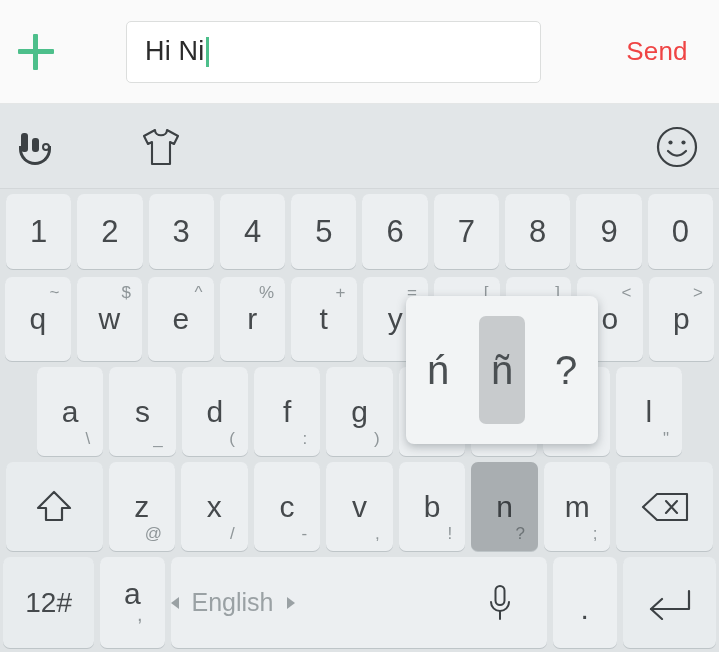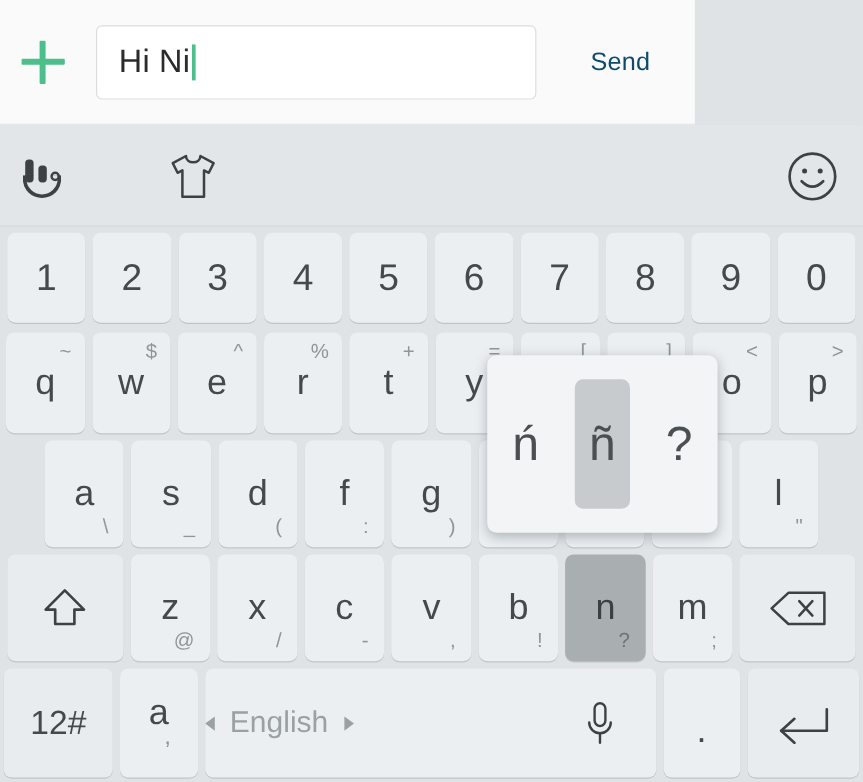--- a/index.html
+++ b/index.html
@@ -6,24 +6,25 @@
   html, body {
     width: 719px; height: 652px;
     font-family: "Liberation Sans", sans-serif;
     background: #dfe3e5;
     overflow: hidden;
   }
   #app { position: relative; width:719px; height:652px; }
 
   
   .composer {
-    position:absolute; left:0; top:0; width:579px; height:104px;
+    position:absolute; left:0; top:0; width:719px; height:104px;
     background:#fafafa;
     display:flex; align-items:center;
     border-bottom:1px solid #e4e6e6;
+    gap:46px;
   }
   .plus-btn {
     width:72px; height:104px;
     display:flex; align-items:center; justify-content:center;
     flex:0 0 72px;
   }
   .plus-glyph { position:relative; width:36px; height:36px; }
   .plus-glyph::before, .plus-glyph::after {
     content:""; position:absolute; background:#4dbf8b; border-radius:1px;
   }
@@ -39,21 +40,21 @@
   .input-text {
     font-size:27px; color:#2b2b2b; line-height:1;
     letter-spacing:.2px; white-space:pre;
   }
   .caret {
     width:3px; height:30px; background:#4dbf8b; margin-left:1px;
   }
   .send-btn {
     flex:0 0 124px; height:104px;
     display:flex; align-items:center; justify-content:center;
-    color:#0c4a6e; font-size:21px; letter-spacing:.2px;
+    color:#ef4444; font-size:26px; letter-spacing:.2px;
   }
 
   
   .kb-toolbar {
     position:absolute; left:0; top:104px; width:719px; height:85px;
     background:#e2e6e8;
     border-bottom:1px solid #d3d7d9;
   }
   .tb-icon { position:absolute; top:0; height:85px; display:flex; align-items:center; justify-content:center; }
   .tb-logo  { left:0;   width:72px; }

